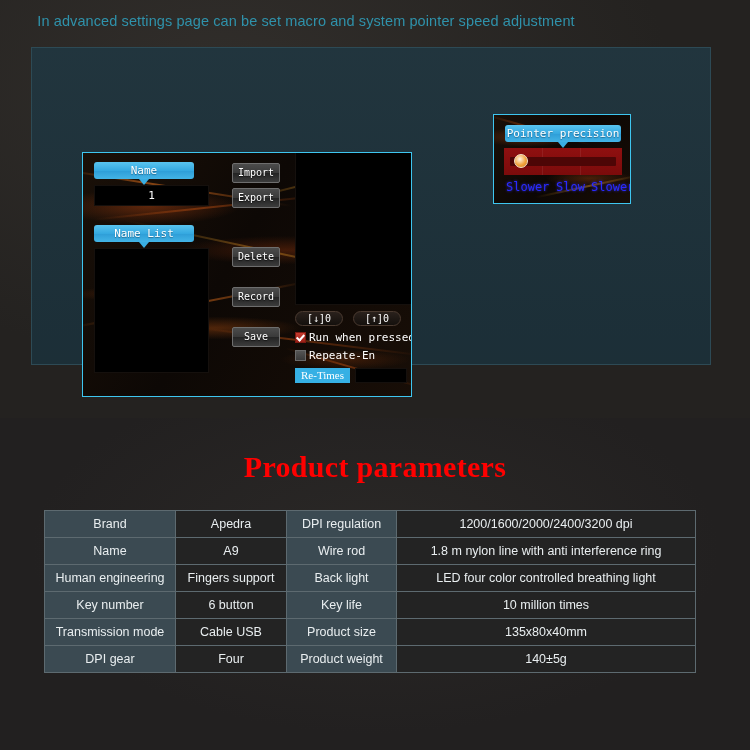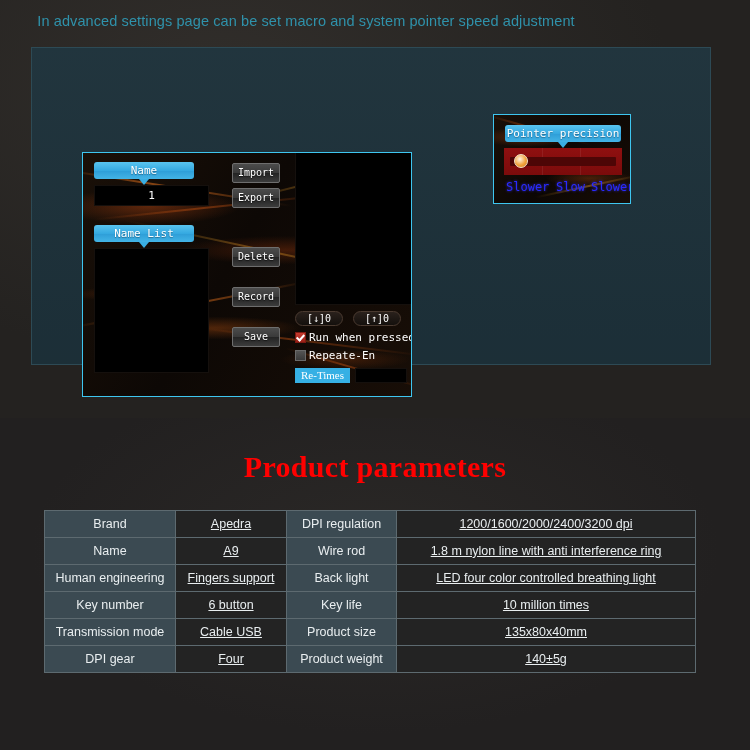--- a/index.html
+++ b/index.html
@@ -282,21 +282,21 @@
     border: 1px solid #5d6a70;
     color: #e9eef0;
     font-size: 12.5px;
     text-align: center;
     height: 26px;
     padding: 0 2px;
     white-space: nowrap;
     overflow: hidden;
   }
   td.k { background: #3b4a52; }
-  td.v { background: #232323; text-decoration: underline; }
+  td.v { background: #232323; }
   .col1 { width: 131px; }
   .col2 { width: 111px; }
   .col3 { width: 110px; }
   .col4 { width: 299px; }
 </style>
 </head>
 <body>
 
 <div id="top-section">
 

